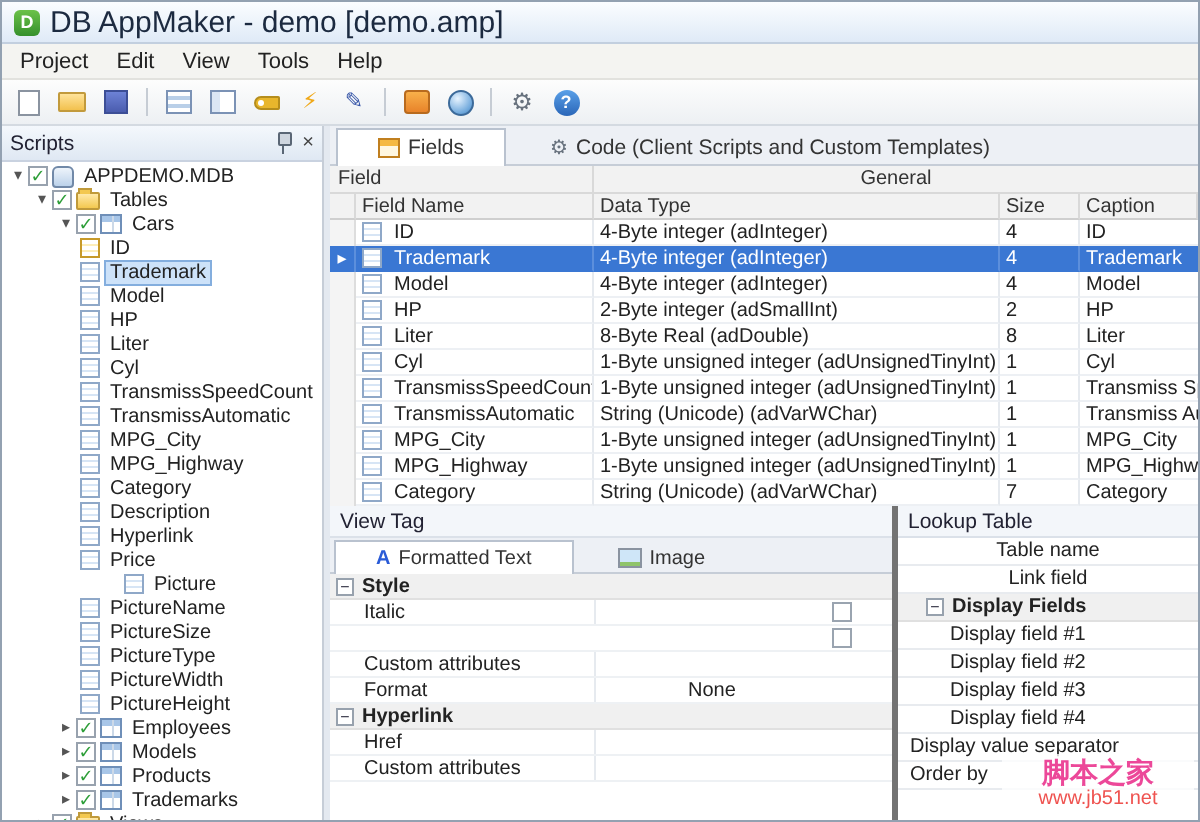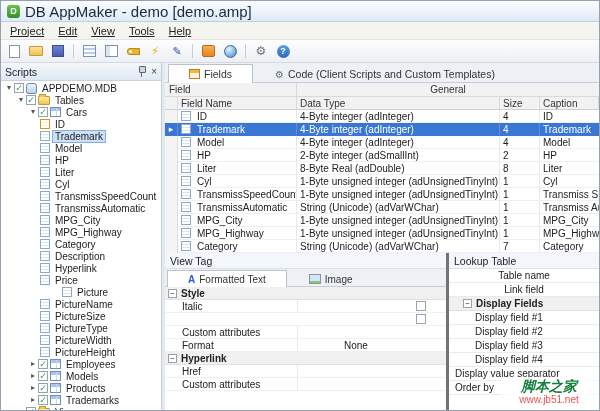--- a/index.html
+++ b/index.html
@@ -10,21 +10,21 @@
   
   .titlebar{height:20px;flex:none;display:flex;align-items:center;gap:5px;padding:0 6px;
     background:linear-gradient(#fbfdff,#dfeaf7);border-bottom:1px solid #c2cfdf;}
   .app-icon{width:13px;height:13px;border-radius:3px;background:linear-gradient(#6cc24a,#35902c);
     color:#fff;font-size:9px;font-weight:bold;line-height:13px;text-align:center;flex:none;}
   .title-text{font-size:15px;color:#1c2a40;white-space:nowrap;}
 
   
   .menubar{height:17px;flex:none;display:flex;align-items:center;background:#f4f4f1;
     border-bottom:1px solid #e2e2de;padding-left:2px;}
-  .menu-item{padding:1px 7px;color:#222;text-decoration:underline;}
+  .menu-item{padding:1px 7px;color:#222;}
 
   
   .toolbar{height:22px;flex:none;display:flex;align-items:center;background:linear-gradient(#fdfdfd,#edf0f3);
     border-bottom:1px solid #d4dae1;padding:0 3px;gap:2px;}
   .tb-btn{width:20px;height:18px;display:flex;align-items:center;justify-content:center;border-radius:2px;}
   .tb-sep{width:1px;height:14px;background:#c6ccd4;margin:0 3px;}
   .ic{display:inline-block;text-align:center;}
   .tic-new{width:11px;height:13px;background:#fff;border:1px solid #8a93a0;box-sizing:border-box;}
   .tic-open{width:14px;height:10px;background:linear-gradient(#ffe39a,#f2c14e);border:1px solid #c29a3c;box-sizing:border-box;border-radius:1px;}
   .tic-save{width:12px;height:12px;background:linear-gradient(#6d82d6,#4a5cae);border:1px solid #3c4e96;box-sizing:border-box;}
@@ -121,21 +121,21 @@
   .lk-row{height:14px;flex:none;display:flex;align-items:center;border-bottom:1px solid #e8ebef;
     overflow:hidden;white-space:nowrap;box-sizing:border-box;}
   .lk-center{justify-content:center;}
   .lk-group{background:#f0f0f0;font-weight:bold;gap:4px;padding-left:14px;border-bottom-color:#e0e0e0;}
   .lk-indent{padding-left:26px;}
   .lk-plain{padding-left:6px;}
 
   
   .watermark{position:absolute;right:2px;bottom:3px;width:96px;padding:1px 0 2px;background:rgba(255,255,255,.78);
     text-align:center;border-radius:2px;z-index:5;}
-  .wm-title{font-size:14px;font-weight:bold;color:#15803d;line-height:16px;font-style:italic;}
+  .wm-title{font-size:14px;font-weight:bold;color:#ec4899;line-height:16px;}
   .wm-url{font-size:10px;color:#ef5350;line-height:11px;}
 </style>
 </head>
 <body>
 
 <div class="window">
 
   <div class="titlebar">
     <span class="app-icon">D</span>
     <span class="title-text">DB AppMaker - demo [demo.amp]</span>

